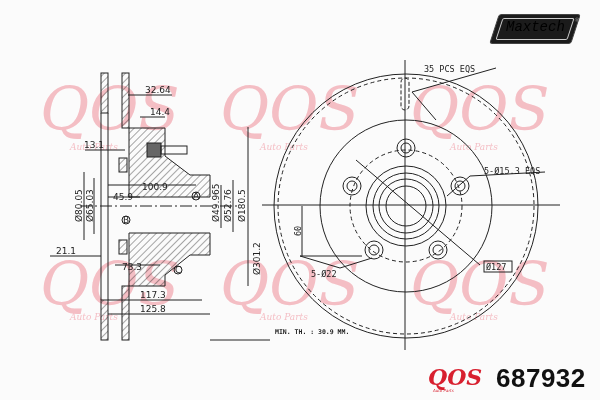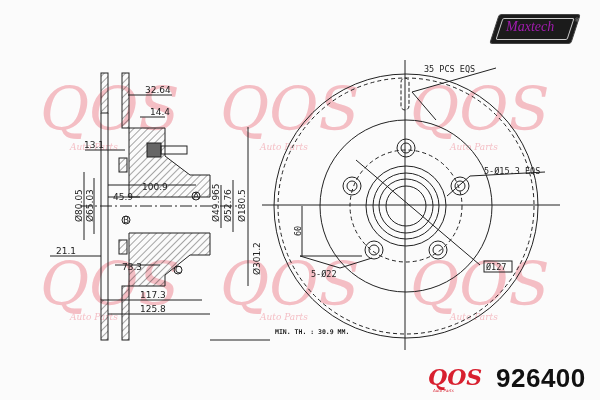--- a/index.html
+++ b/index.html
@@ -5,21 +5,21 @@
   html,body{margin:0;padding:0;background:#fff;}
   .page{position:relative;width:600px;height:400px;background:#fbfbfb;overflow:hidden;font-family:"DejaVu Sans Mono",monospace;}
   svg{position:absolute;left:0;top:0;}
   .dim{font-family:"DejaVu Sans",sans-serif;font-size:9px;fill:#222;}
   .dimm{font-family:"DejaVu Sans Mono",monospace;font-size:8.5px;fill:#222;}
   .wm{font-family:"DejaVu Serif",serif;font-style:italic;fill:#f4b8bf;}
   .part{position:absolute;left:496px;top:363px;font-family:"Liberation Sans",sans-serif;font-weight:bold;font-size:26px;color:#111;letter-spacing:0.5px;}
   .brand{position:absolute;left:494px;top:14px;width:86px;height:30px;}
   .brand-box{position:absolute;left:0;top:0;width:80px;height:28px;background:#1b1b1b;transform:skewX(-18deg);border-radius:3px;border:1px solid #444;}
   .brand-inner{position:absolute;left:4px;top:3px;right:4px;bottom:3px;border:1px solid #ccc;border-radius:2px;}
-  .brand-text{position:absolute;left:12px;top:5px;font-family:Liberation Serif, serif;font-style:italic;font-size:14px;color:#a21caf;}
+  .brand-text{position:absolute;left:12px;top:5px;font-family:Liberation Mono, monospace;font-style:italic;font-size:14px;color:#000000;}
   .brand-reg{position:absolute;left:80px;top:2px;font-size:6px;color:#888;font-family:"DejaVu Sans",sans-serif;}
   .min-th{font-family:"DejaVu Sans Mono",monospace;font-size:6.5px;fill:#222;font-weight:bold;}
 </style>
 </head>
 <body>
 
 <div class="page">
 
   <svg width="600" height="400">
     <g opacity="0.9">
@@ -150,15 +150,15 @@
         <div class="brand-inner"></div>
       </div>
     <span class="brand-text">Maxtech</span>
     <span class="brand-reg">®</span>
   </div>
 
   <svg width="600" height="400">
     <text x="428" y="385" font-family="DejaVu Serif, serif" font-style="italic" font-weight="bold" font-size="22" fill="#d8202f">QOS</text>
     <text x="433" y="392" font-family="DejaVu Sans, sans-serif" font-style="italic" font-size="4" fill="#d8202f">Auto Parts</text>
   </svg>
-  <div class="part">926400</div>
+  <div class="part">687932</div>
 
 </div>
 
 </body></html>

